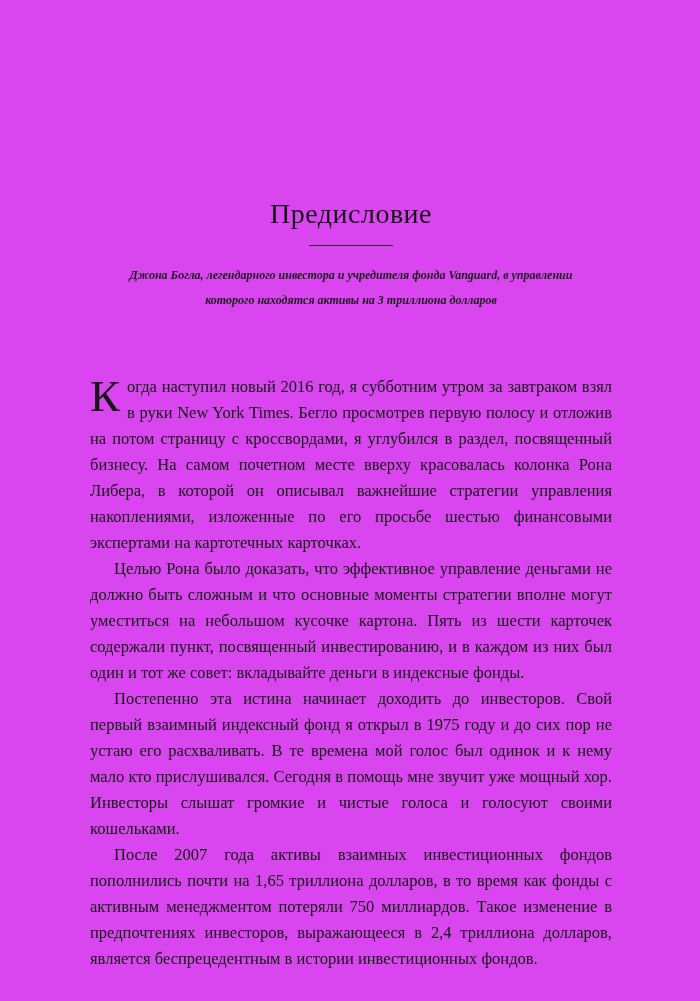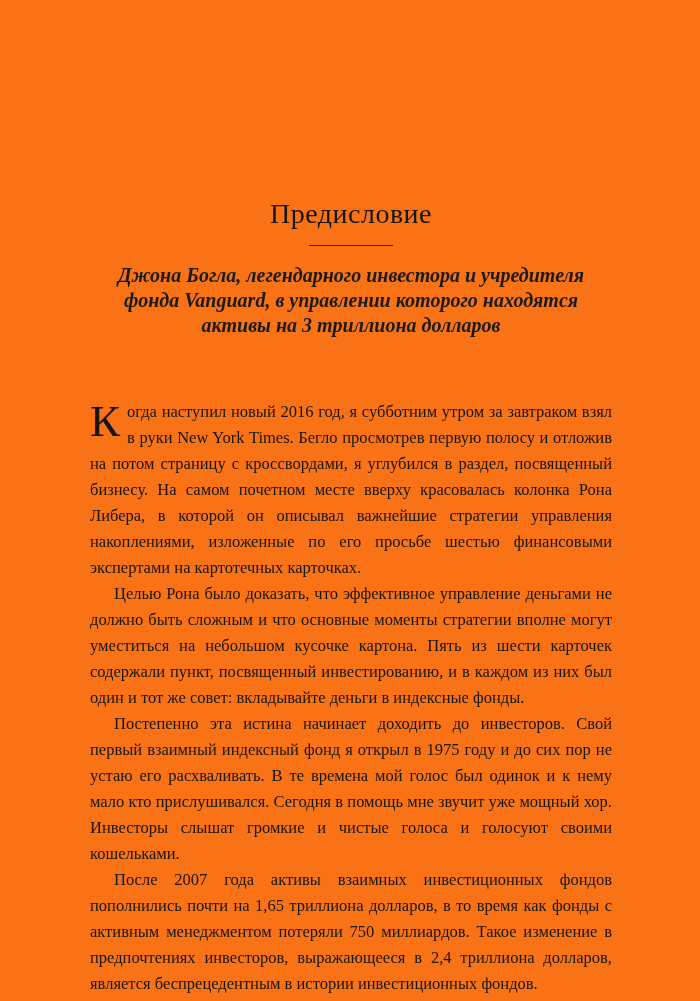--- a/index.html
+++ b/index.html
@@ -13,21 +13,21 @@
     overflow: hidden;
     color: #1b1b1b;
     font-family: "Liberation Serif", "DejaVu Serif", serif;
     -webkit-font-smoothing: antialiased;
   }
   .page {
     box-sizing: border-box;
     width: 700px;
     height: 1001px;
     padding: 198px 88px 0 90px;
-    background: #f97316;
+    background: #d946ef;
   }
   .title {
     margin: 0;
     text-align: center;
     font-size: 28px;
     font-weight: 400;
     letter-spacing: 0.5px;
     color: #161616;
   }
   .title-divider {
@@ -35,21 +35,21 @@
     height: 1px;
     background: #2a2a2a;
     margin: 15px auto 0 auto;
   }
   .subtitle {
     margin: 17px auto 0 auto;
     max-width: 468px;
     text-align: center;
     font-style: italic;
     font-weight: 700;
-    font-size: 20px;
+    font-size: 12px;
     line-height: 25px;
     color: #1b1b1b;
   }
   .body-text {
     margin-top: 61px;
     font-size: 16.5px;
     line-height: 26px;
     text-align: justify;
     color: #161616;
   }

